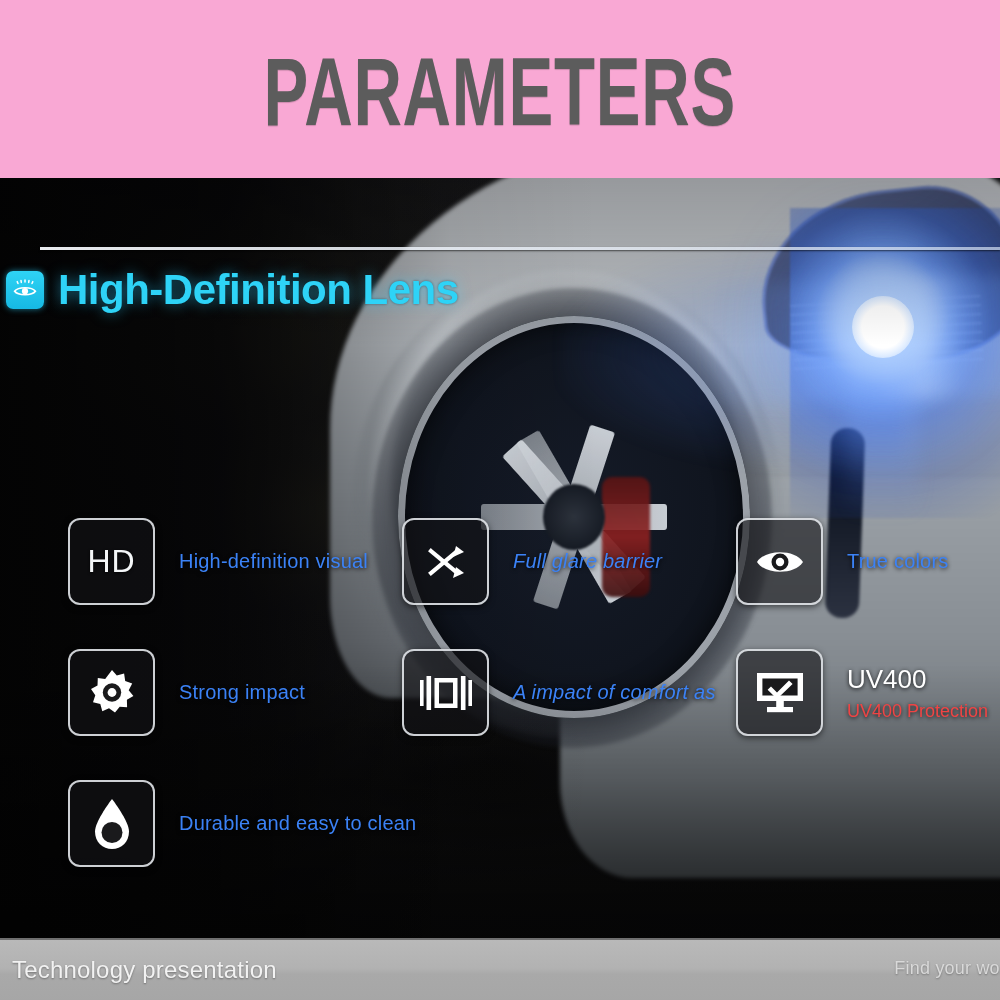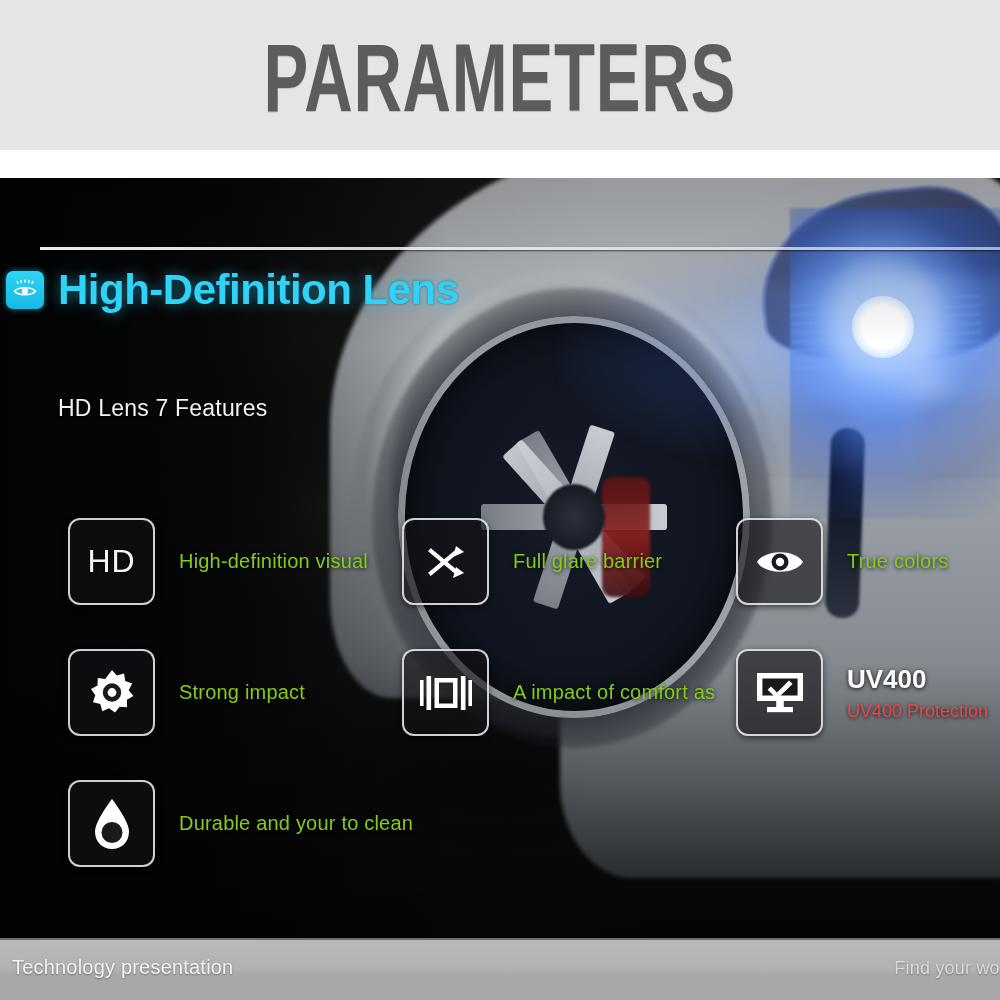--- a/index.html
+++ b/index.html
@@ -18,22 +18,22 @@
     height: 1000px;
     overflow: hidden;
     background: #ffffff;
   }
 
   
   .header-band {
     position: absolute;
     left: 0; top: 0;
     width: 1000px;
-    height: 150px;
-    background: #e5e5e5;
+    height: 178px;
+    background: #f9a8d4;
     display: flex;
     align-items: center;
     justify-content: center;
   }
   .poster-title {
     font-family: "Liberation Sans", sans-serif;
     font-size: 86px;
     font-weight: bold;
     color: #5c5c5c;
     letter-spacing: 1px;
@@ -300,21 +300,21 @@
     position: relative;
     height: 131px;
   }
   .fitem {
     position: absolute;
     display: flex;
     align-items: center;
     gap: 24px;
   }
   .col1 { left: 68px; }
-  .col2 { left: 402px; }
+  .col2 { left: 402px; font-style: italic; }
   .col3 { left: 736px; }
 
   .ficon {
     width: 83px; height: 83px;
     border: 2px solid rgba(232,236,240,0.88);
     border-radius: 12px;
     background: rgba(20,20,22,0.62);
     display: flex;
     align-items: center;
     justify-content: center;
@@ -323,57 +323,56 @@
   }
   .ficon svg { display: block; }
   .hd-text {
     color: #f4f6f8;
     font-size: 32px;
     letter-spacing: 1px;
     text-shadow: 0 1px 3px rgba(0,0,0,0.8);
   }
   .flabel {
     font-size: 20px;
-    color: #84cc16;
+    color: #3b82f6;
     white-space: nowrap;
     text-shadow: 0 1px 4px rgba(0,0,0,0.9);
     letter-spacing: .2px;
   }
   .flabel-stack {
     display: flex;
     flex-direction: column;
     gap: 6px;
   }
   .flabel-big {
     font-size: 26px;
     color: #ffffff;
     white-space: nowrap;
     text-shadow: 0 1px 4px rgba(0,0,0,0.9);
-    font-weight: bold;
   }
   .flabel-sub {
     font-size: 18px;
     color: #ef4444;
     white-space: nowrap;
     text-shadow: 0 1px 4px rgba(0,0,0,0.9);
   }
 
   
   .footer-band {
     position: absolute;
     left: 0; top: 938px;
     width: 1000px;
     height: 62px;
     background: linear-gradient(to bottom, #b9b9b9 0%, #b2b2b2 45%, #a9a9a9 55%, #a6a6a6 100%);
     border-top: 2px solid #6f6f6f;
   }
   .footer-left {
     position: absolute;
     left: 12px; top: 16px;
-    font-size: 20px;
+    font-size: 24px;
     color: #f2f2f2;
     letter-spacing: .2px;
     text-shadow: 0 1px 2px rgba(0,0,0,0.35);
     white-space: nowrap;
   }
   .footer-right {
     position: absolute;
     right: -6px; top: 18px;
     font-size: 18px;
     color: #d9d9d9;
@@ -434,21 +433,20 @@
             <path d="M16.7 5.4 L17 3.4"></path>
             <path d="M20 6.5 L20.8 4.6"></path>
           </g>
           <path d="M2.6 14.2 C6 9.6 20 9.6 23.4 14.2 C20 18.8 6 18.8 2.6 14.2 Z" fill="none" stroke="#ffffff" stroke-width="1.7"></path>
           <circle cx="13" cy="14.2" r="3.1" fill="#ffffff"></circle>
         </svg>
       </div>
       <div class="section-title">High-Definition Lens</div>
     </div>
 
-    <div class="subhead">HD Lens 7 Features</div>
 
     <div class="features">
 
       <div class="frow">
 
         <div class="fitem col1">
           <div class="ficon">
             <span class="hd-text">HD</span>
           </div>
           <div class="flabel">High-definition visual</div>
@@ -531,21 +529,21 @@
 
       <div class="frow">
 
         <div class="fitem col1">
           <div class="ficon">
             <svg width="42" height="54" viewBox="0 0 42 54" aria-hidden="true">
               <path d="M21 2 C21 2 4 24 4 34.5 C4 45 11.6 52 21 52 C30.4 52 38 45 38 34.5 C38 24 21 2 21 2 Z" fill="#ffffff"></path>
               <circle cx="21" cy="35.5" r="10.5" fill="#1a1a1c"></circle>
             </svg>
           </div>
-          <div class="flabel">Durable and your to clean</div>
+          <div class="flabel">Durable and easy to clean</div>
         </div>
 
       </div>
 
     </div>
   </div>
 
   <div class="footer-band">
     <div class="footer-left">Technology presentation</div>
     <div class="footer-right">Find your wor</div>

